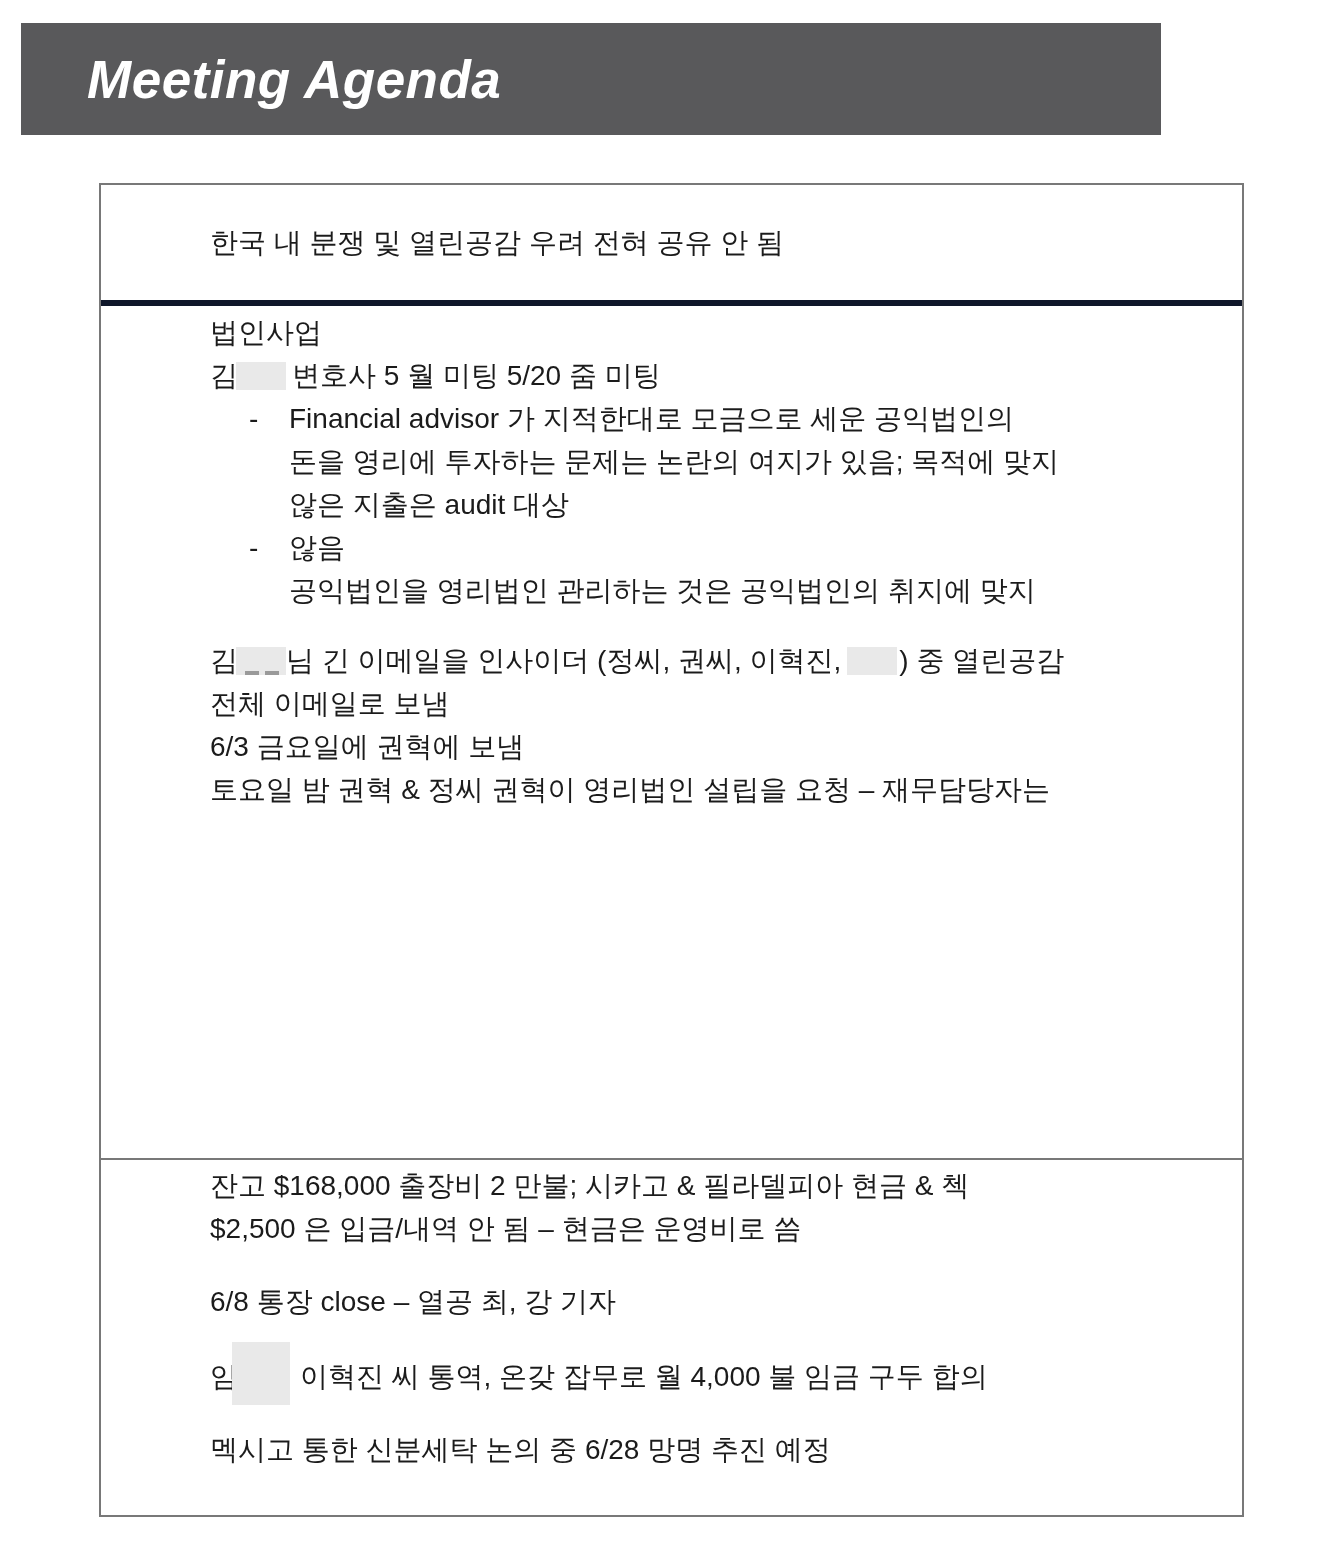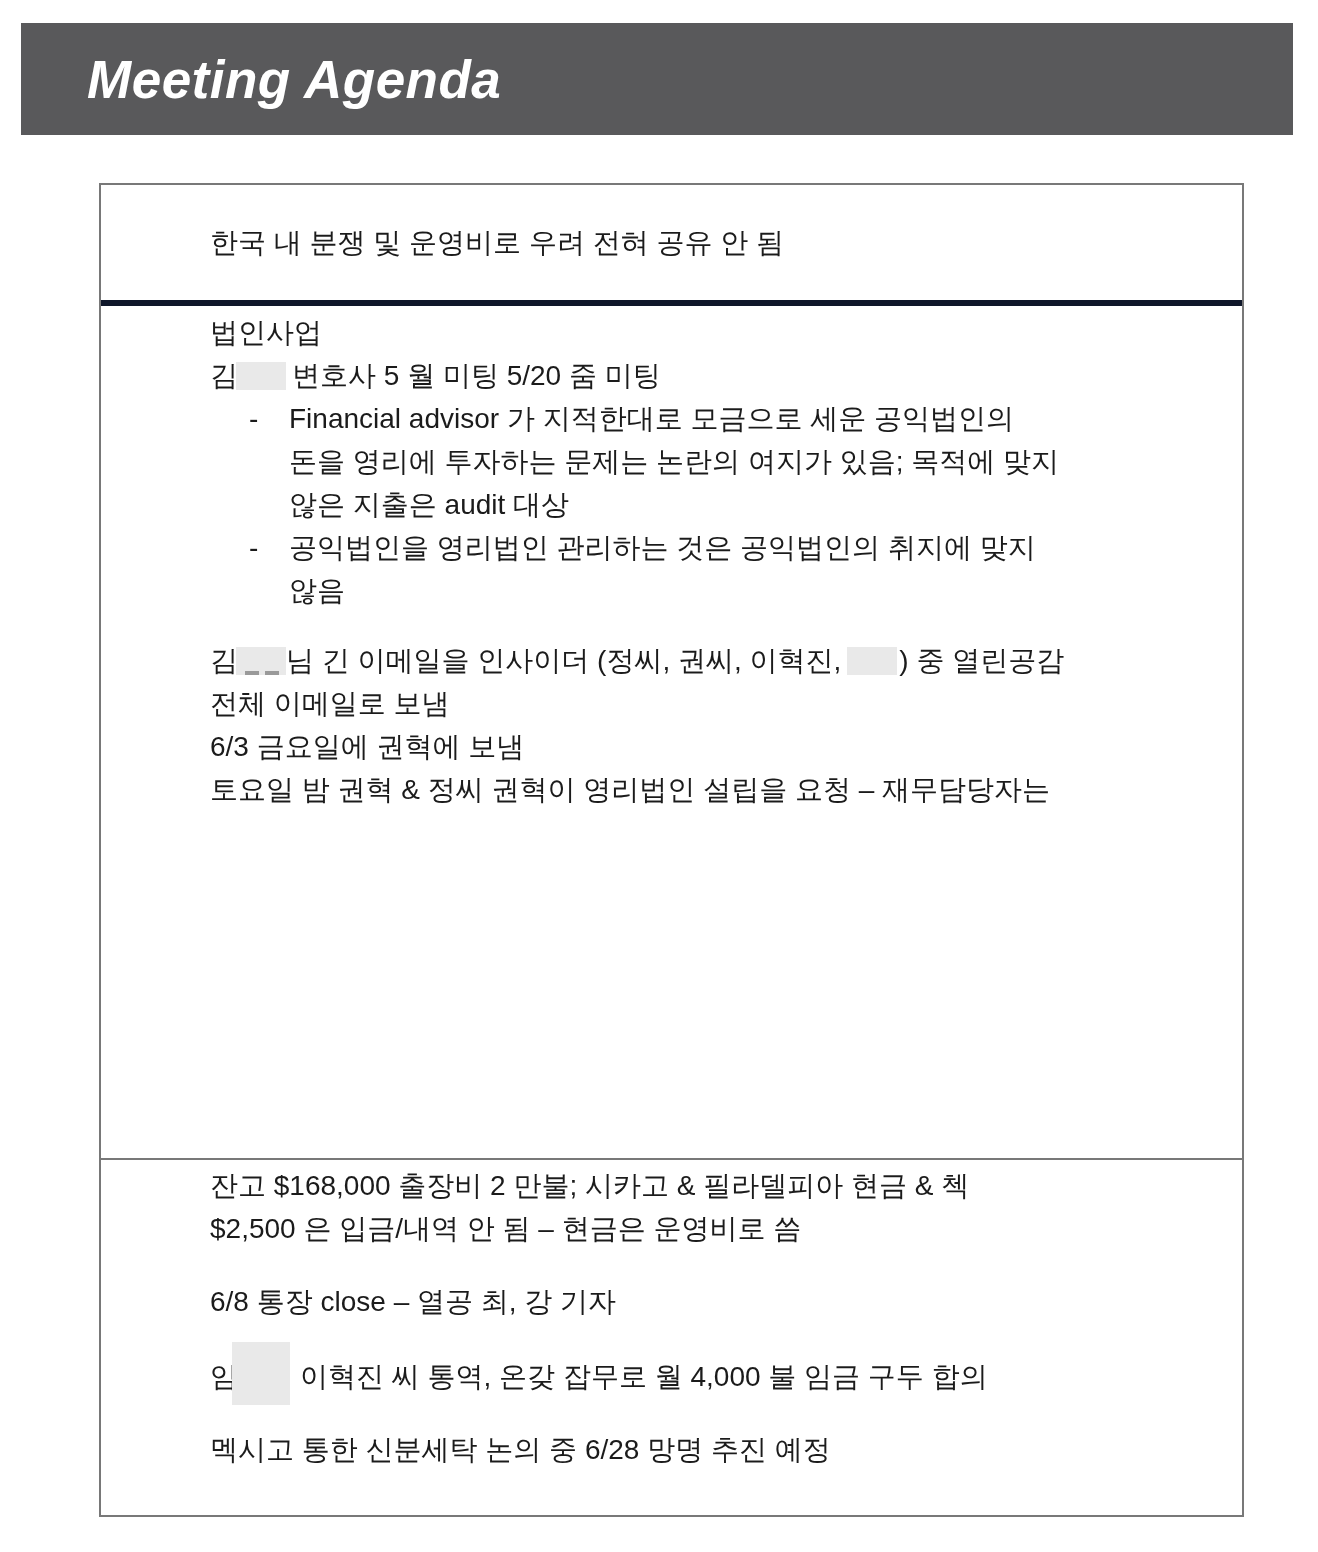--- a/index.html
+++ b/index.html
@@ -14,21 +14,21 @@
     font-family: "Liberation Sans", "DejaVu Sans", sans-serif;
     color: #1b1b1b;
     overflow: hidden;
   }
 
   
   .header-band {
     position: absolute;
     left: 21px;
     top: 23px;
-    width: 1272px;
+    width: 1140px;
     height: 112px;
     background: #59595b;
     display: flex;
     align-items: center;
   }
   .header-title {
     font-size: 53px;
     font-weight: bold;
     font-style: italic;
     color: #ffffff;
@@ -128,21 +128,21 @@
 </head>
 <body>
 
 <div class="header-band">
   <div class="header-title">Meeting Agenda</div>
 </div>
 
 <div class="agenda-table">
 
   <div class="row row-1">
-    <div class="line">한국 내 분쟁 및 운영비로 우려 전혀 공유 안 됨</div>
+    <div class="line">한국 내 분쟁 및 열린공감 우려 전혀 공유 안 됨</div>
   </div>
 
   <div class="row row-2">
     <div class="line">법인사업</div>
 
     <div class="line">
       <span>김</span><span class="redact r-after-kim1"></span><span>변호사 5 월 미팅 5/20 줌 미팅</span>
     </div>
 
     <div class="bullet">
@@ -150,22 +150,22 @@
       <span class="bullet-body">
         <div class="line">Financial advisor 가 지적한대로 모금으로 세운 공익법인의</div>
         <div class="line">돈을 영리에 투자하는 문제는 논란의 여지가 있음; 목적에 맞지</div>
         <div class="line">않은 지출은 audit 대상</div>
       </span>
     </div>
 
     <div class="bullet">
       <span class="bullet-marker">-</span>
       <span class="bullet-body">
+        <div class="line">않음</div>
         <div class="line">공익법인을 영리법인 관리하는 것은 공익법인의 취지에 맞지</div>
-        <div class="line">않음</div>
       </span>
     </div>
 
     <div class="gap-27">
       <div class="line">
         <span>김</span><span class="redact r-after-kim2"><span class="dash d1"></span><span class="dash d2"></span></span><span>님 긴 이메일을 인사이더 (정씨, 권씨, 이혁진,</span><span class="redact r-in-parens"></span><span>) 중 열린공감</span>
       </div>
       <div class="line">전체 이메일로 보냄</div>
     </div>
 

